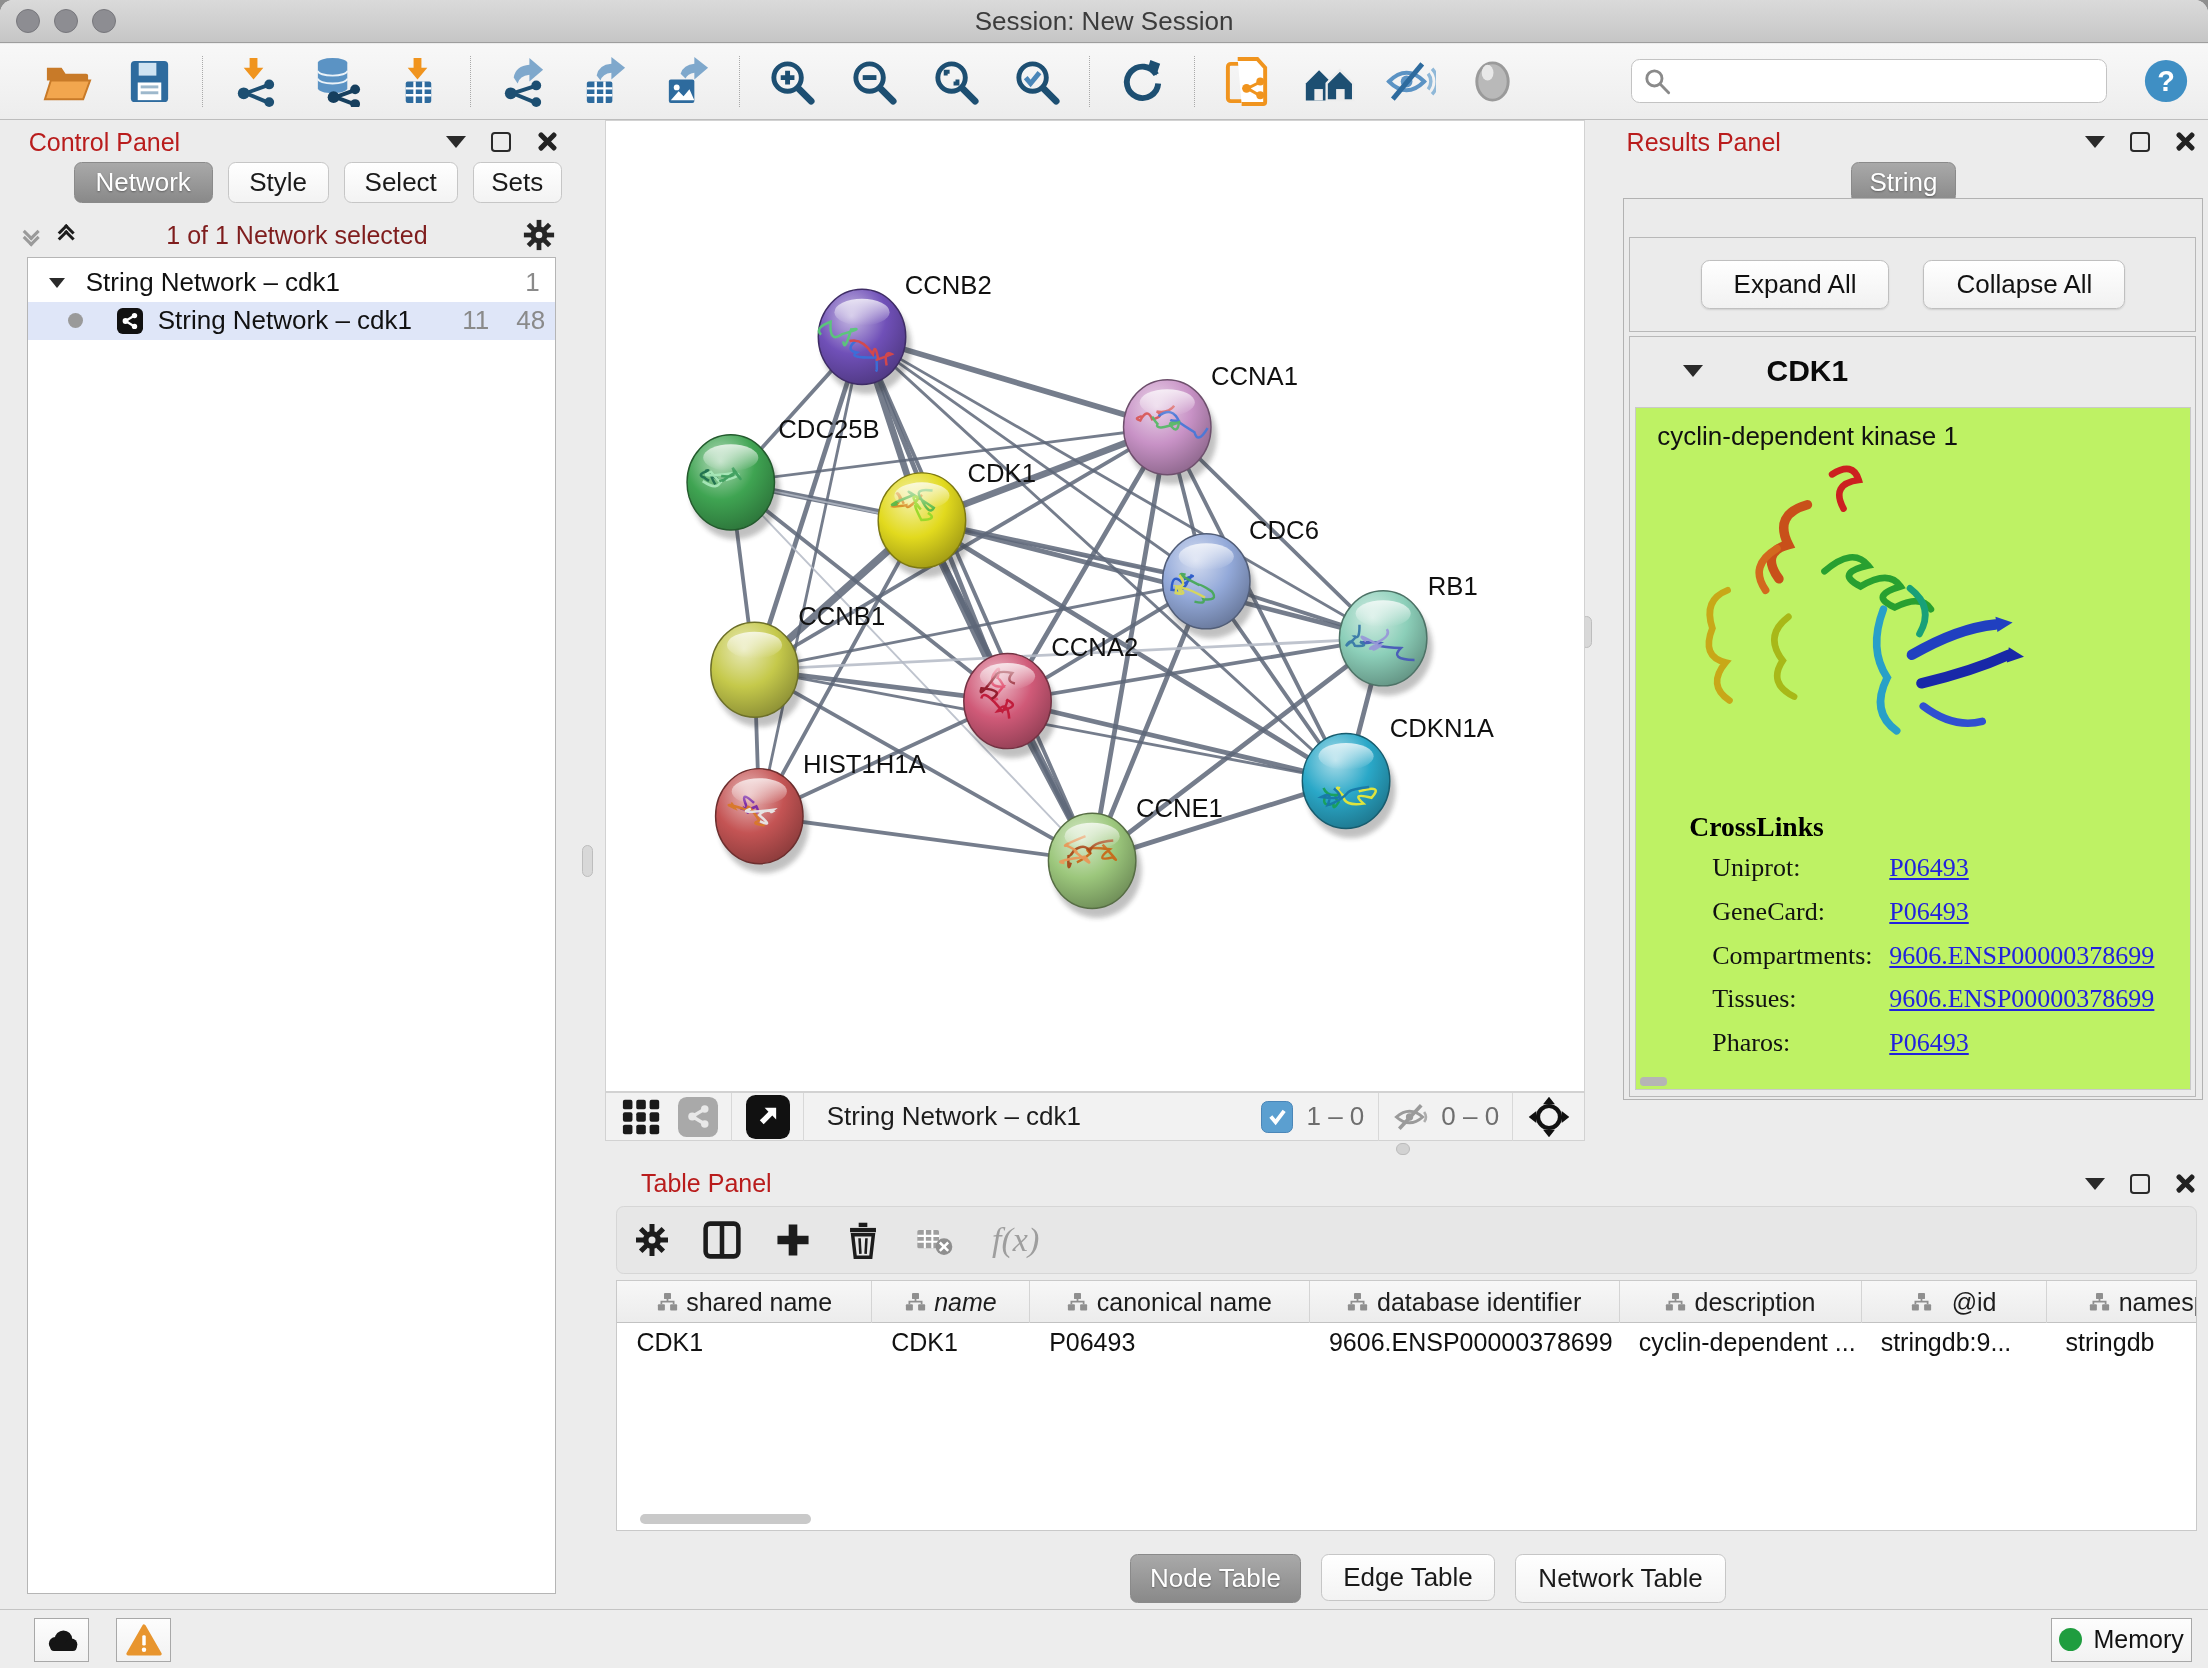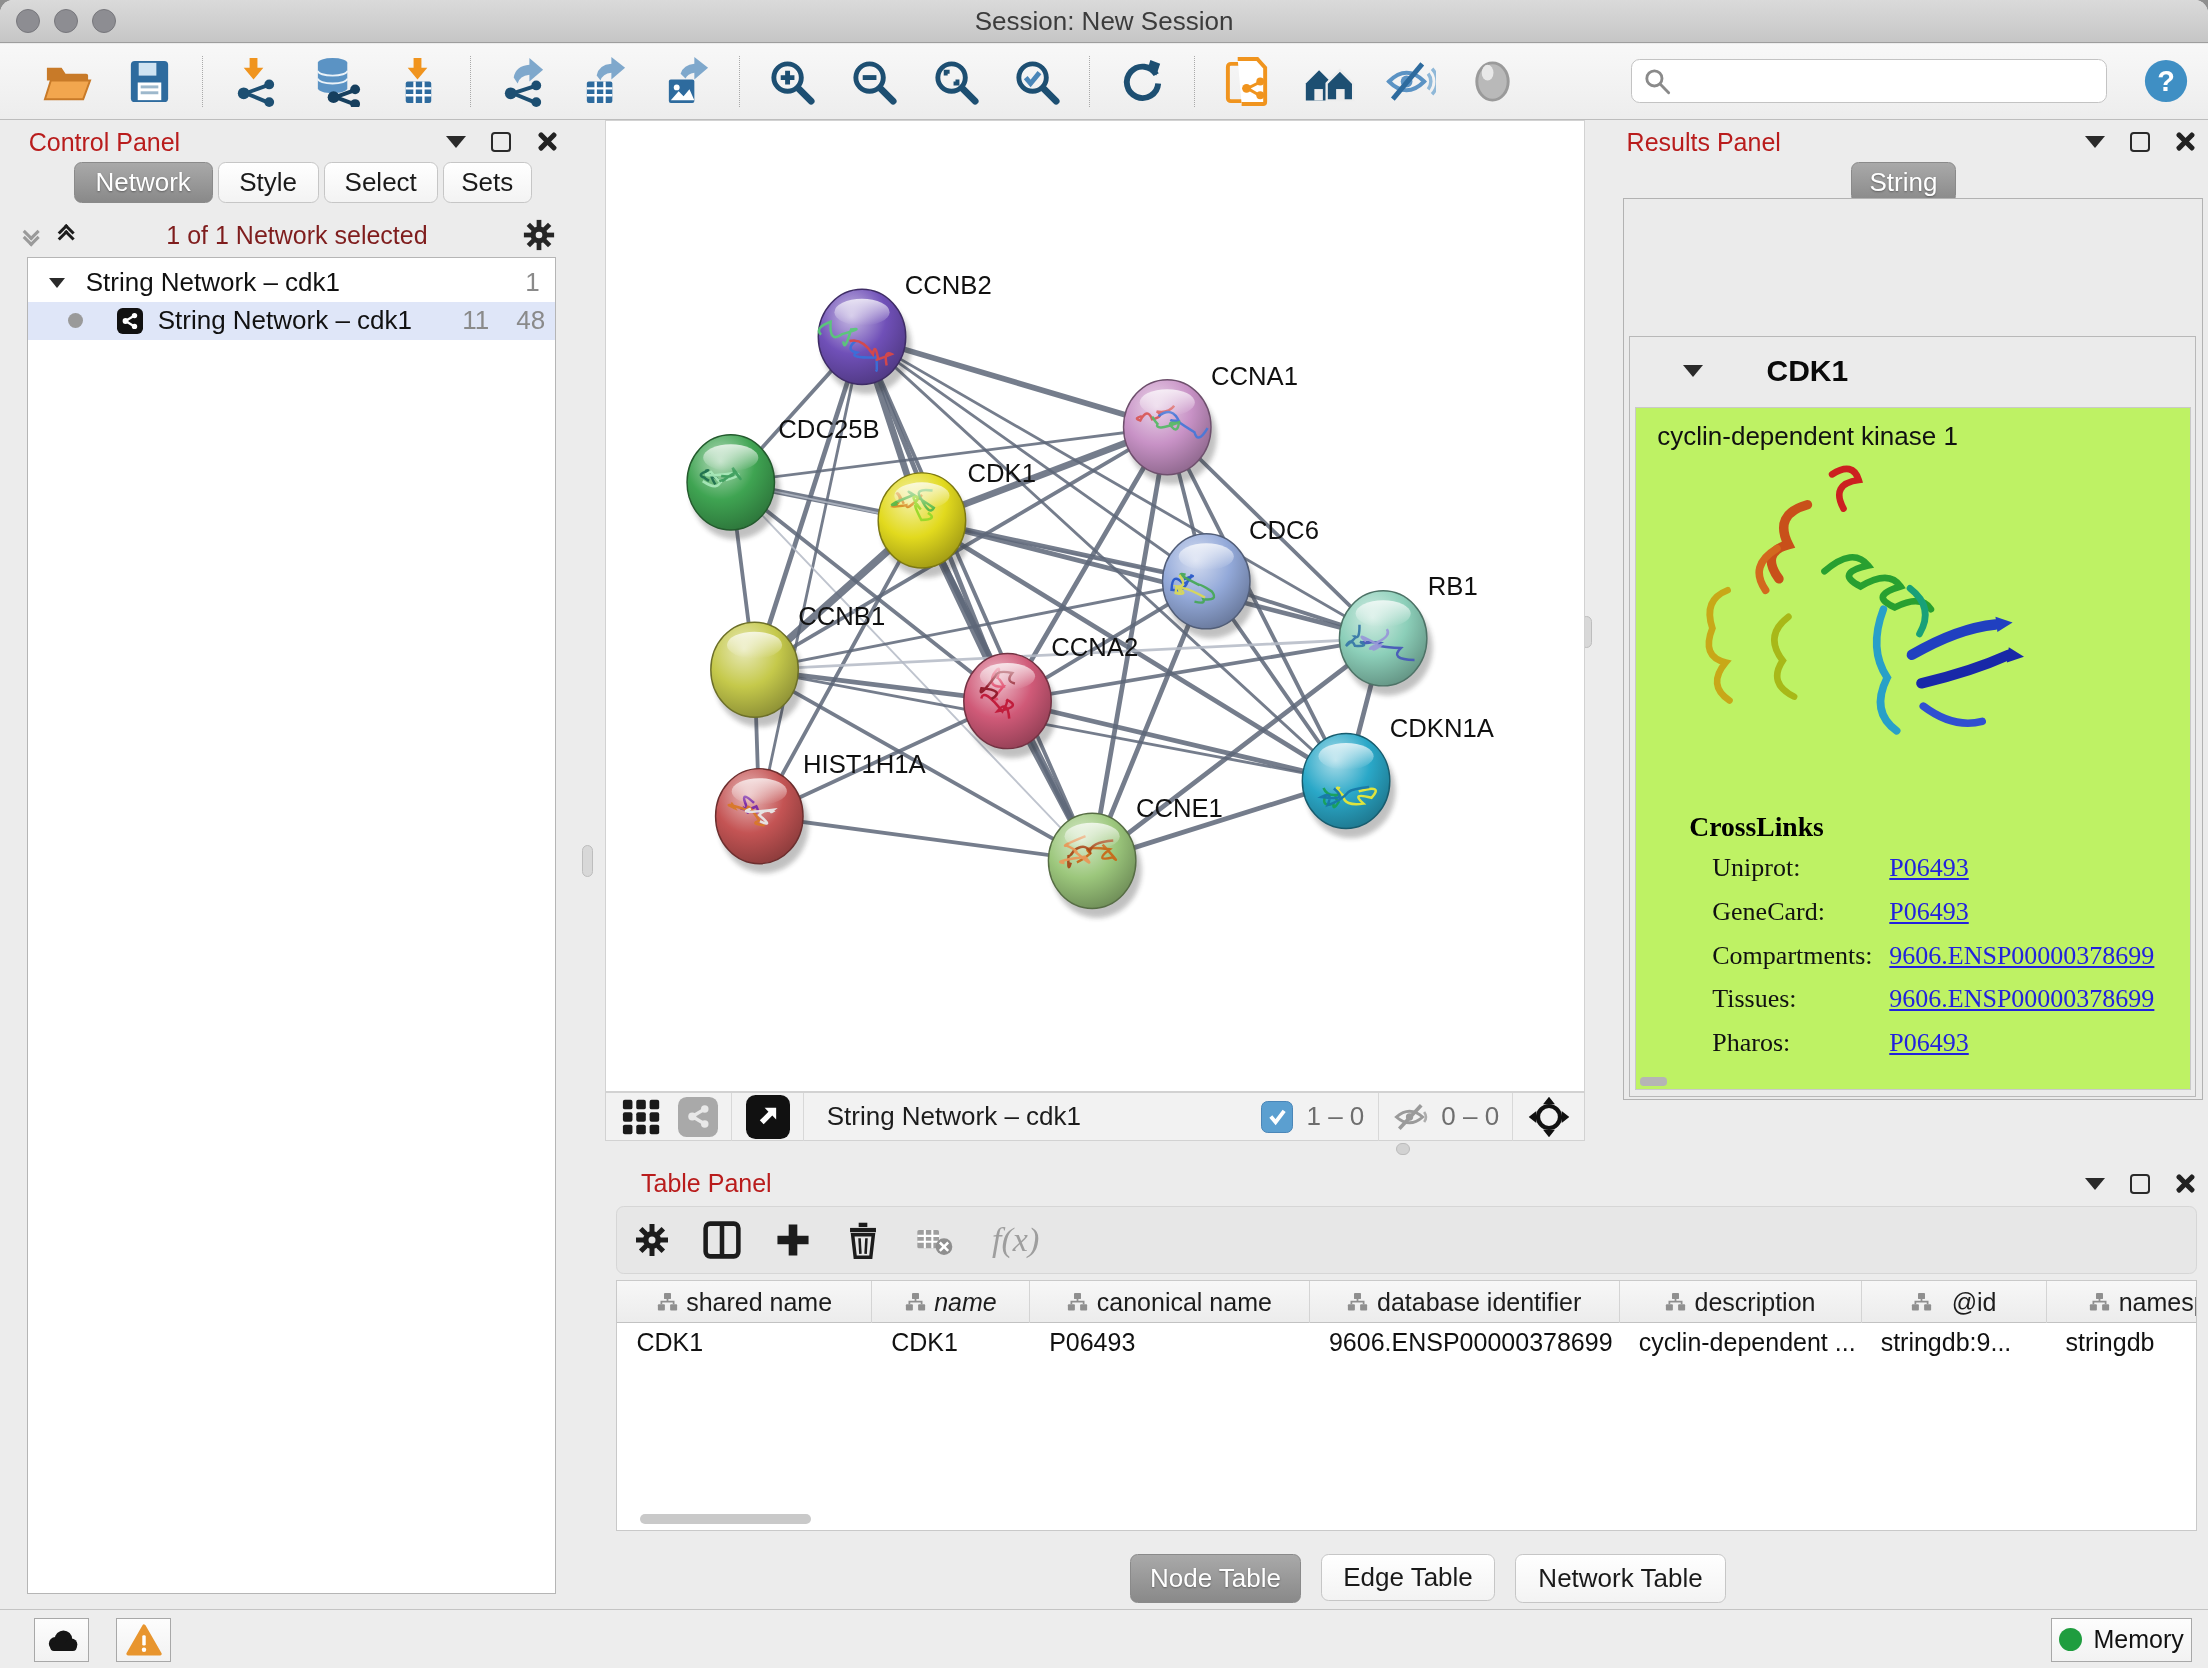--- a/index.html
+++ b/index.html
@@ -22,21 +22,21 @@
 .wbtns{position:absolute;display:flex;align-items:center;gap:25px}
 .tri-down{width:0;height:0;border-left:10.5px solid transparent;border-right:10.5px solid transparent;border-top:12.4px solid #2a2a2a}
 .sq{width:20px;height:20px;border:2.9px solid #2a2a2a;border-radius:3.8px}
 .xic{position:relative;width:21px;height:21px}
 .xic:before,.xic:after{content:"";position:absolute;left:8.6px;top:-1px;width:4.8px;height:23px;background:#222;border-radius:1.9px}
 .xic:before{transform:rotate(45deg)}.xic:after{transform:rotate(-45deg)}
 .tab{height:41px;border:1px solid #c6c6c6;background:linear-gradient(#ffffff,#f3f3f3);color:#1a1a1a;font-size:26px;display:flex;align-items:center;justify-content:center;border-radius:7.6px}
 .tab.sel{background:linear-gradient(#a9a9a9,#898989);color:#fff;border-color:#8a8a8a;text-shadow:0 1px 1.9px rgba(0,0,0,.35)}
 
 .cpanel{position:absolute;left:5.7px;top:120px;width:565px;height:1489px;background:#ececec}
-.ctabs{position:absolute;left:68px;top:42px;display:flex;gap:5px}
+.ctabs{position:absolute;left:68px;top:42px;display:flex;gap:15px}
 .cstatus{position:absolute;left:19px;top:95px;right:15px;height:40px;display:flex;align-items:center}
 .chev{width:12.4px;height:12.4px;border-right:3.3px solid #9a9a9a;border-bottom:3.3px solid #9a9a9a}
 .chev.b{border-color:#1c1c1c}
 .treebox{position:absolute;left:21px;top:137px;width:529px;height:1337px;background:#fff;border:1px solid #b5b5b5}
 .trow{display:flex;align-items:center;height:38px;font-size:26px;color:#111}
 .trow .cnt{color:#8a8a8a;margin-left:auto}
 .trow2{background:#dfe6f8}
 .sharebtn{width:26px;height:26px;border-radius:5.7px;display:flex;align-items:center;justify-content:center}
 
 .canvas{position:absolute;left:605px;top:120px;width:980px;height:972px;background:#fff;border:1px solid #d2d2d2}
@@ -599,20 +599,24 @@
 
   <div class="rpanel">
     <div class="ptitle" style="position:absolute;left:7.6px;top:7.6px">Results Panel</div>
     <div class="wbtns" style="right:13.3px;top:11.4px">
       <div class="tri-down"></div>
       <div class="sq"></div>
       <div class="xic"></div>
     </div>
     <div class="tab sel" style="position:absolute;left:232px;top:42px;width:105px">String</div>
     <div class="rbox">
+      <div class="rbtnbox">
+        <div class="rbtn">Expand All</div>
+        <div class="rbtn">Collapse All</div>
+      </div>
       <div class="cdkbox">
         <div class="cdkhdr">
           <div class="tri-down"></div>
           <div style="font-size:30px;font-weight:bold;color:#0a0a0a">CDK1</div>
         </div>
         <div class="cdkbody">
           <div class="desc">cyclin-dependent kinase 1</div>
           <svg width="342" height="314" viewBox="0 0 360 330" style="position:absolute;left:46px;top:49px">
             <g fill="none" stroke-linecap="round">
               <path d="M158 18q22-14 28 6q-30 4-16 30" stroke="#cc2020" stroke-width="7"></path>

